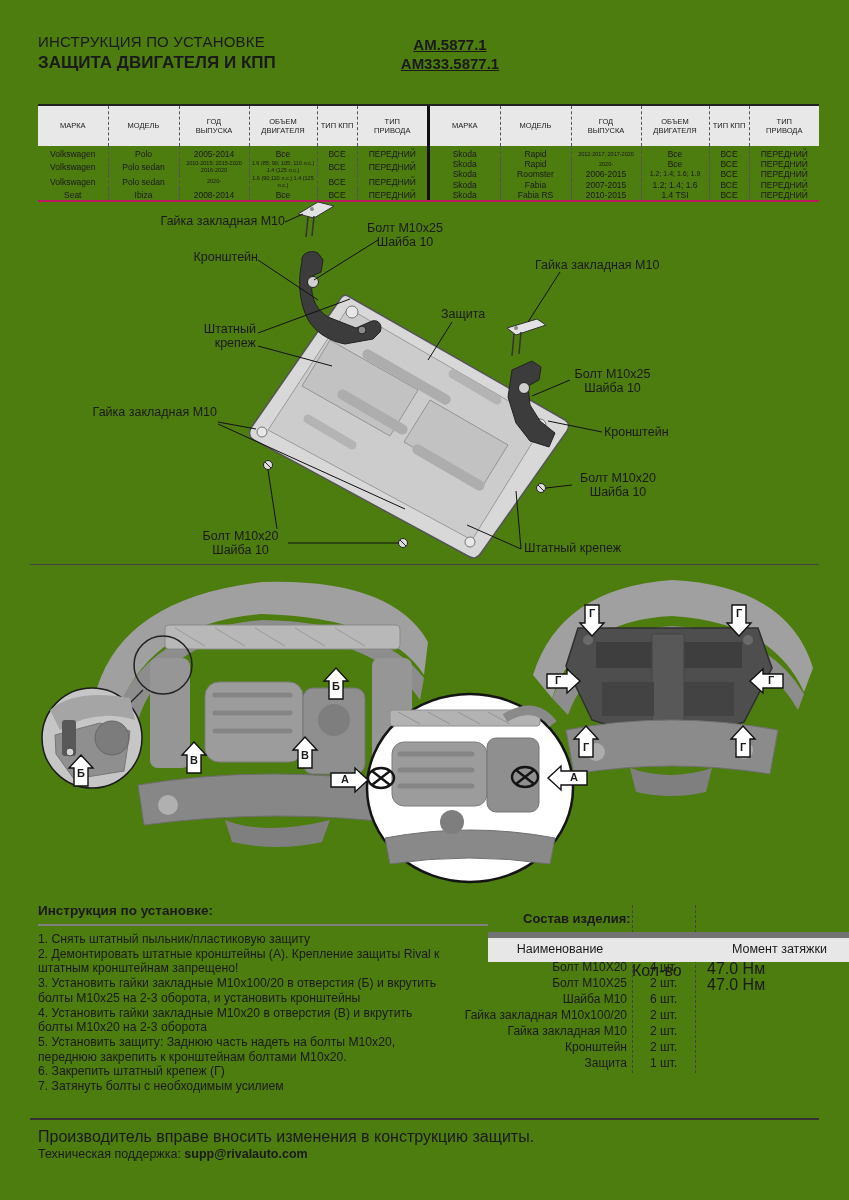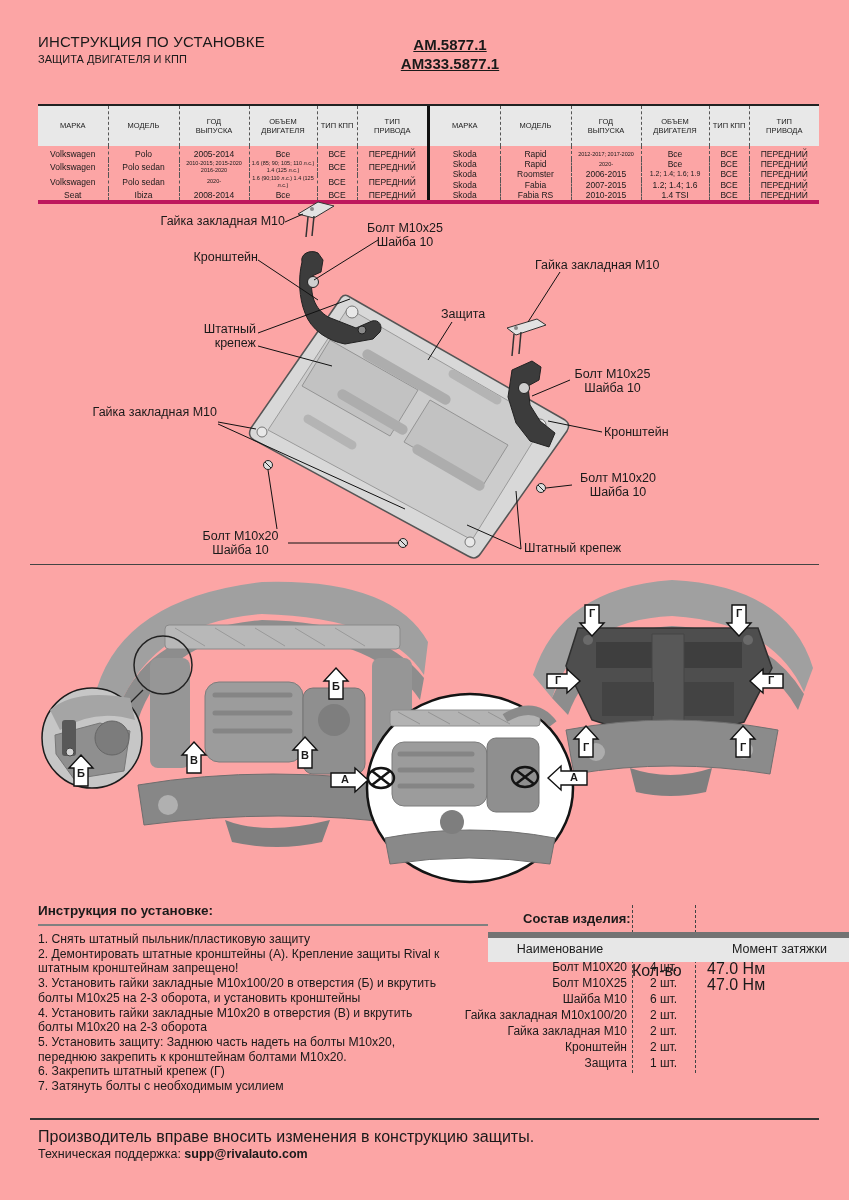--- a/index.html
+++ b/index.html
@@ -1,29 +1,29 @@
 <!DOCTYPE html>
 <html><head>
 <meta charset="utf-8">
 <style>
   html,body{margin:0;padding:0;background:#fff;}
-  #page{position:relative;width:849px;height:1200px;background:#fca5a5;overflow:hidden;
+  #page{position:relative;width:849px;height:1200px;background:#4d7c0f;overflow:hidden;
         font-family:"Liberation Sans",sans-serif;color:#1a1a1a;}
   .pre{white-space:pre-line;}
 
   
   .hdr-left{position:absolute;left:38px;top:33px;}
   .doc-type{font-size:15px;letter-spacing:.2px;}
-  .product-title{font-size:11px;font-weight:normal;margin-top:3px;}
+  .product-title{font-size:17px;font-weight:bold;margin-top:3px;}
   .hdr-right{position:absolute;left:330px;top:35px;width:240px;text-align:center;text-decoration:underline;}
   .part-no{font-size:15px;font-weight:bold;line-height:19px;}
 
   
   .fitment{position:absolute;left:38px;top:104px;width:781px;display:flex;
-           border-top:2px solid #222;border-bottom:4px solid #be185d;}
+           border-top:2px solid #222;border-bottom:2px solid #be185d;}
   .fit-table{border-collapse:collapse;table-layout:fixed;width:389px;}
   .fit-table th{background:#e8e8e8;font-weight:normal;font-size:7.5px;height:38px;
                 border-left:1px dashed #555;text-align:center;white-space:pre-line;line-height:1.25;}
   .fit-table th:first-child,.fit-table td:first-child{border-left:none;}
   .fit-table td{font-size:8.5px;text-align:center;border-left:1px dashed #555;
                 padding:0;line-height:1.2;white-space:pre-line;vertical-align:middle;}
   .fit-table tbody tr:first-child td{padding-top:3px;}
   .fit-table td.sm{font-size:5.5px;line-height:1.3;}
   .fit-table td.sm2{font-size:7px;}
   .fit-divider{width:3px;background:#111;}

